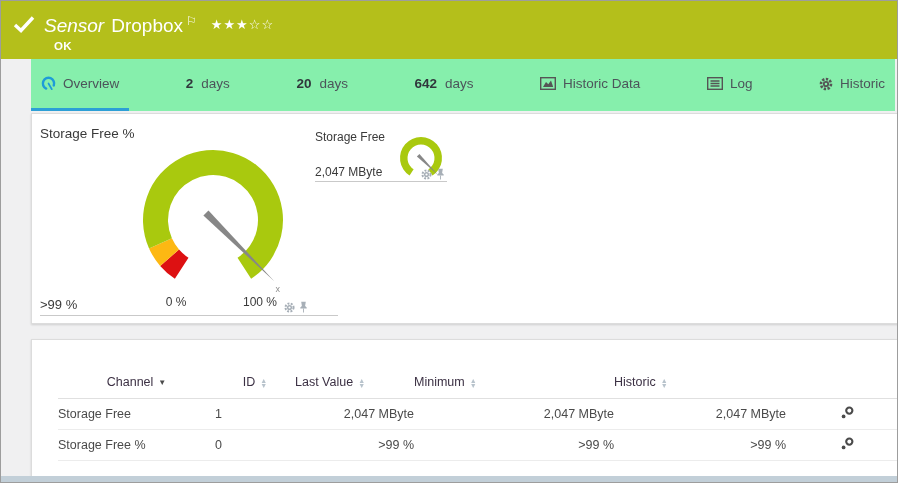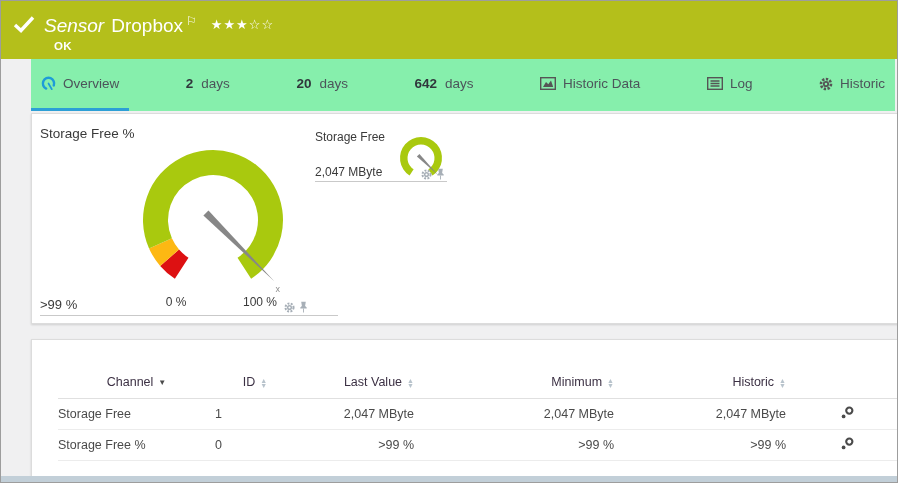--- a/index.html
+++ b/index.html
@@ -54,21 +54,21 @@
   .widget-mini .w-icons{ right:2px; bottom:1px; }
   .w-icons span{ cursor:pointer; line-height:0; }
 
   
   .chan-table{ width:100%; border-collapse:collapse; margin-top:30px; font-size:12.5px;
                color:#4a4a4a; table-layout:fixed; }
   .chan-table th{ font-weight:normal; color:#3c3144; text-align:center; padding:5px 0 9px;
                   border-bottom:1px solid #e0e0e0; cursor:pointer; }
   .chan-table td{ padding:6px 0; height:26px; border-bottom:1px solid #ececec; }
   .chan-table .num{ text-align:right; }
-  .chan-table th.num{ text-align:right;margin-top:16px; }
+  .chan-table th.num{ text-align:left;margin-top:16px; }
   .chan-table .icon-cell{ text-align:right; padding-right:45px; }
   .sort-active{ font-size:8px; color:#4a4a4a; margin-left:5px; vertical-align:1px; }
   .sort-idle{ display:inline-block; vertical-align:-2px; margin-left:5px; line-height:0; }
   .sort-idle i{ display:block; font-style:normal; font-size:7px; line-height:5px; color:#b8c3cc; }
   .row-gear{ cursor:pointer; }
 
   .bottom-strip{ position:absolute; left:0; right:0; bottom:0; height:6px; background:#c2cfd8; }
   .panel-table-inner{ padding:0 26px; }
 </style>
 </head>

